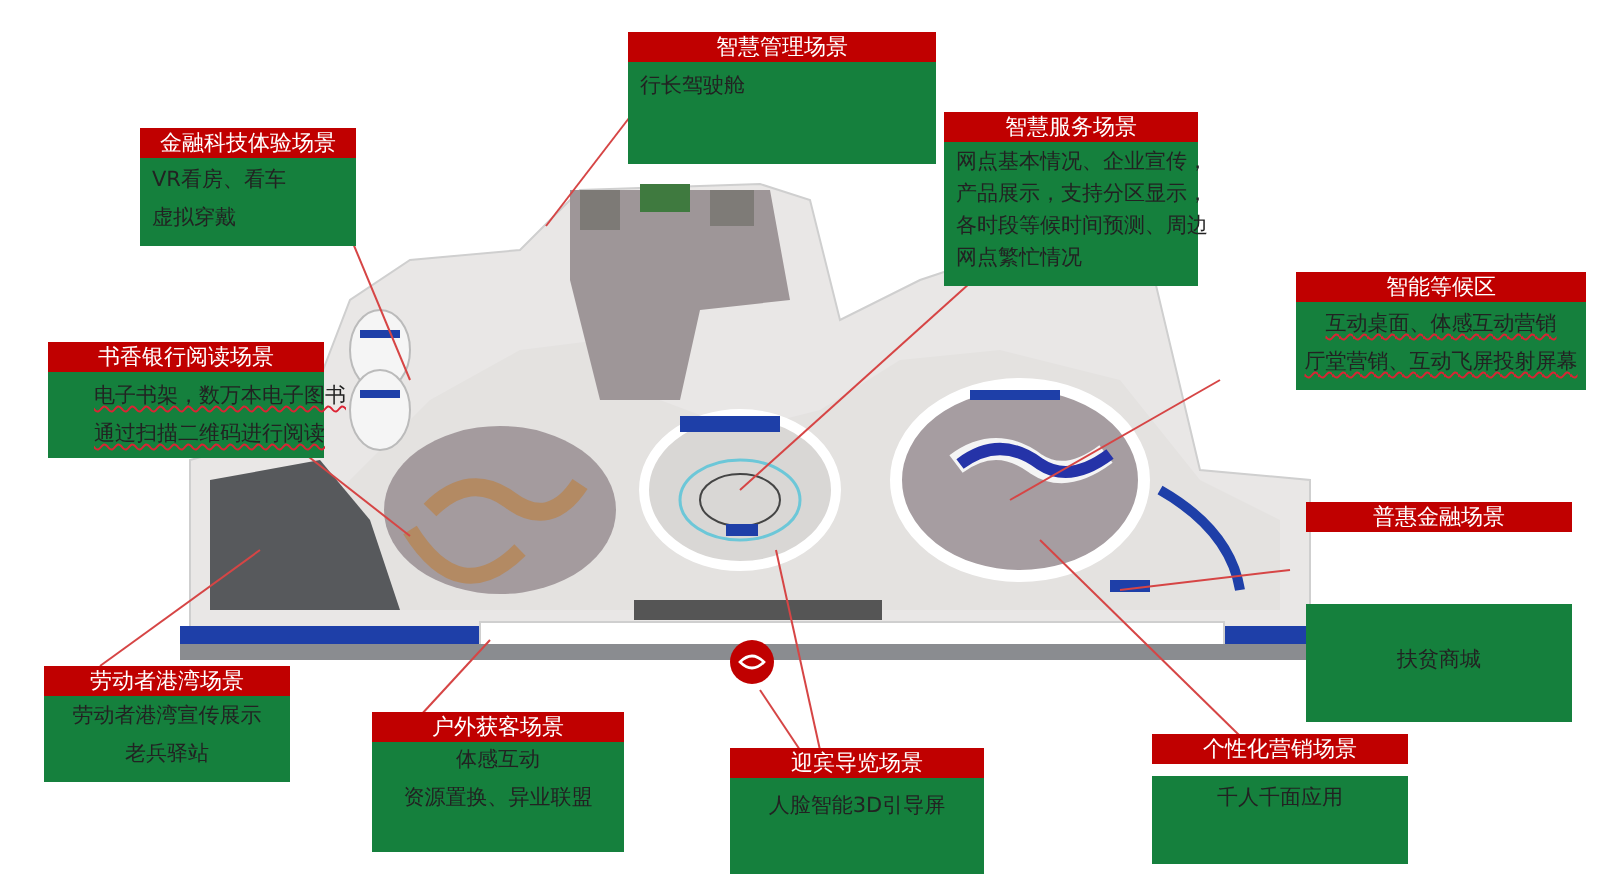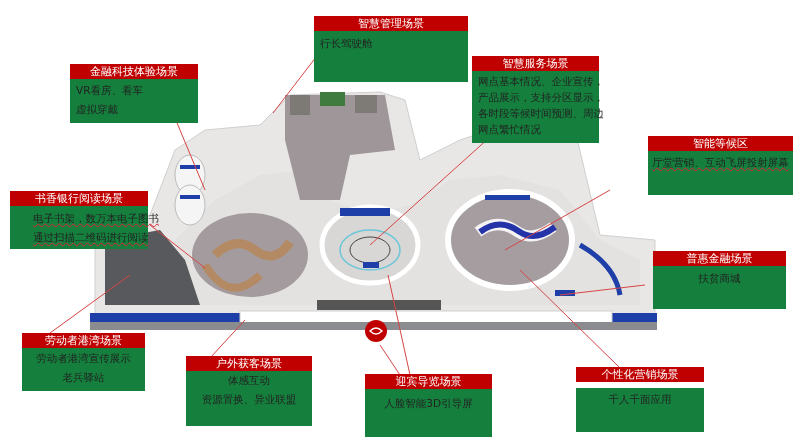--- a/index.html
+++ b/index.html
@@ -76,56 +76,57 @@
   </g>
 </svg>
 
 <div class="box l" style="left:314px;top:16px;width:154px;">
   <div class="hdr c">智慧管理场景</div>
   <div class="body" style="height:48px;padding-top:3px;">
     <div>行长驾驶舱</div>
   </div>
 </div>
 
-<div class="box l" style="left:70px;top:64px;width:128px;">
+<div class="box l" style="left:70px;top:64px;width:108px;">
   <div class="hdr c">金融科技体验场景</div>
   <div class="body" style="height:42px;padding-top:2px;">
     <div>VR看房、看车</div>
     <div>虚拟穿戴</div>
   </div>
 </div>
 
 <div class="box l" style="left:472px;top:56px;width:127px;">
   <div class="hdr c">智慧服务场景</div>
   <div class="body" style="line-height:16px;padding:2px 0 6px 6px;">
     <div>网点基本情况、企业宣传，</div>
     <div>产品展示，支持分区显示，</div>
     <div>各时段等候时间预测、周边</div>
     <div>网点繁忙情况</div>
   </div>
 </div>
 
-<div class="box c" style="left:10px;top:171px;width:138px;margin-top:20px;">
+<div class="box c" style="left:24px;top:171px;width:138px;">
   <div class="hdr">书香银行阅读场景</div>
   <div class="body" style="height:40px;padding-top:3px;padding-left:23px;">
     <div class="u">电子书架，数万本电子图书</div>
     <div class="u">通过扫描二维码进行阅读</div>
   </div>
 </div>
 
 <div class="box c" style="left:648px;top:136px;width:145px;">
   <div class="hdr">智能等候区</div>
   <div class="body" style="height:42px;padding-top:2px;">
+    <div class="u">互动桌面、体感互动营销</div>
     <div class="u">厅堂营销、互动飞屏投射屏幕</div>
   </div>
 </div>
 
 <div class="box c" style="left:653px;top:251px;width:133px;">
   <div class="hdr">普惠金融场景</div>
-  <div class="body" style="height:40px;padding-top:3px;">
+  <div class="body" style="height:40px;padding-top:19px;margin-top:36px;">
     <div>扶贫商城</div>
   </div>
 </div>
 
 <div class="box c" style="left:22px;top:333px;width:123px;">
   <div class="hdr">劳动者港湾场景</div>
   <div class="body" style="height:42px;padding-top:1px;">
     <div>劳动者港湾宣传展示</div>
     <div>老兵驿站</div>
   </div>

